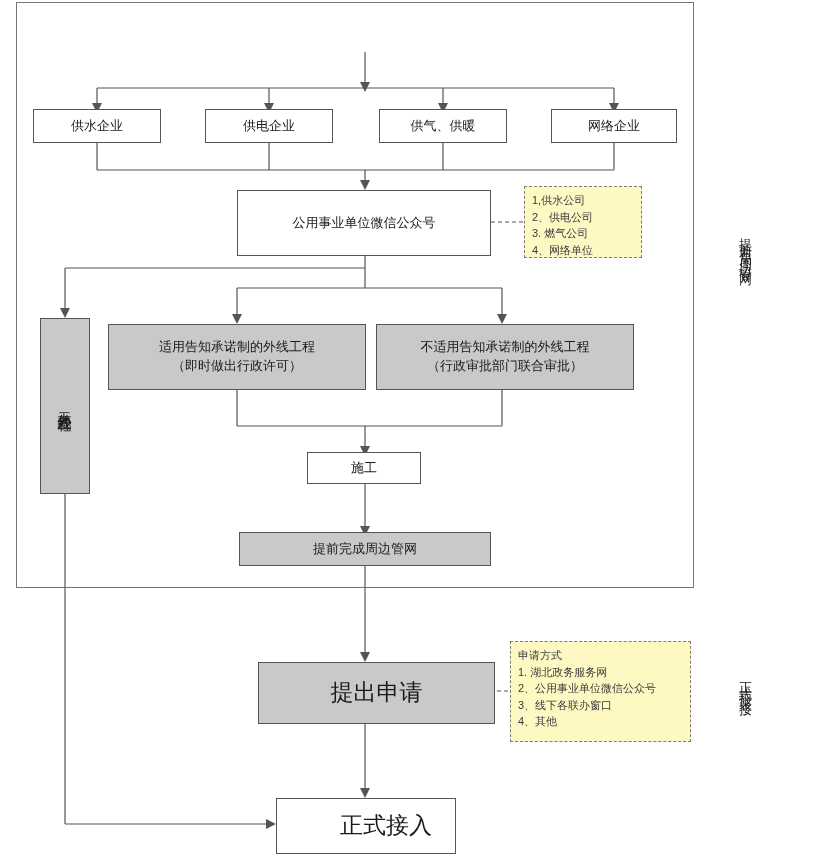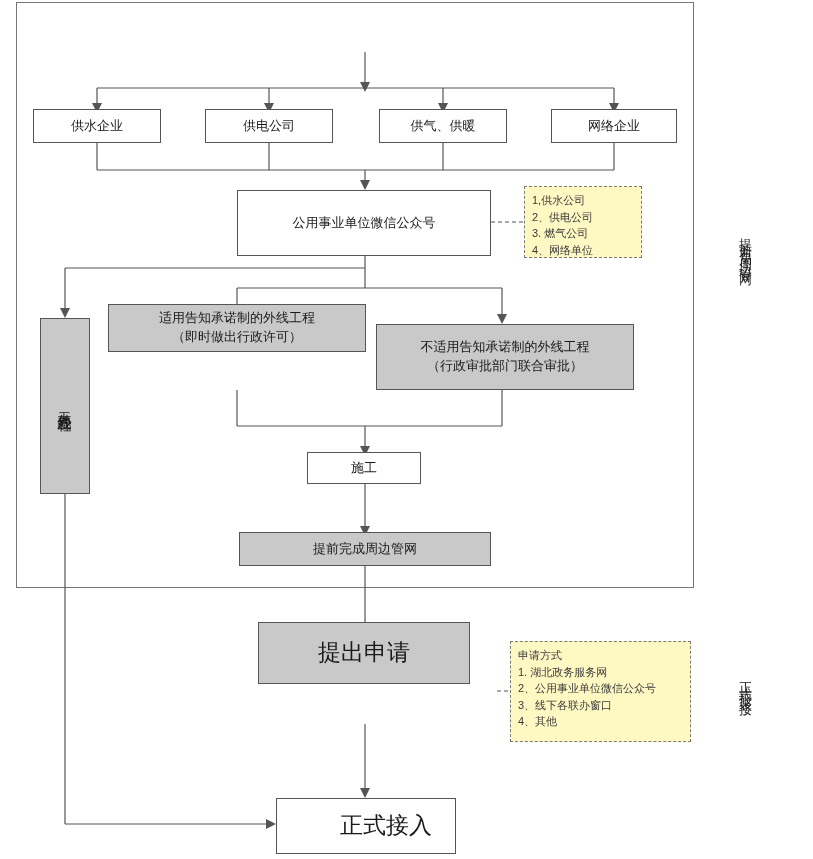--- a/index.html
+++ b/index.html
@@ -152,46 +152,46 @@
       <polygon points="365,662 360,652 370,652"></polygon>
       <polygon points="365,798 360,788 370,788"></polygon>
       <polygon points="65,318 60,308 70,308"></polygon>
       <polygon points="276,824 266,819 266,829"></polygon>
     </g>
   </svg>
 
 
   <div class="node plain f13" style="left:33px; top:109px; width:128px; height:34px;text-align:center;">供水企业</div>
 
-  <div class="node plain f13" style="left:205px; top:109px; width:128px; height:34px;">供电公司</div>
+  <div class="node plain f13" style="left:205px; top:109px; width:128px; height:34px;">供电企业</div>
 
   <div class="node plain f13" style="left:379px; top:109px; width:128px; height:34px;">供气、供暖</div>
 
   <div class="node plain f13" style="left:551px; top:109px; width:126px; height:34px;text-align:right;">网络企业</div>
 
   <div class="node plain f13" style="left:237px; top:190px; width:254px; height:66px;">公用事业单位微信公众号</div>
 
   <div class="dashed f11" style="left:524px; top:186px; width:118px; height:72px;">1,供水公司
 2、供电公司
 3. 燃气公司
 4、网络单位</div>
 
   <div class="vtext" style="left:40px; top:318px; width:50px; height:176px;">无外线工程</div>
 
-  <div class="node filled f13" style="left:108px; top:304px; width:258px; height:48px;">适用告知承诺制的外线工程
+  <div class="node filled f13" style="left:108px; top:324px; width:258px; height:66px;">适用告知承诺制的外线工程
 （即时做出行政许可）</div>
 
   <div class="node filled f13" style="left:376px; top:324px; width:258px; height:66px;">不适用告知承诺制的外线工程
 （行政审批部门联合审批）</div>
 
   <div class="node plain f13" style="left:307px; top:452px; width:114px; height:32px;">施工</div>
 
   <div class="node filled f13" style="left:239px; top:532px; width:252px; height:34px;">提前完成周边管网</div>
 
-  <div class="node filled f23" style="left:258px; top:622px; width:212px; height:62px;">提出申请</div>
+  <div class="node filled f23" style="left:258px; top:662px; width:237px; height:62px;">提出申请</div>
 
   <div class="dashed f11" style="left:510px; top:641px; width:181px; height:101px;">申请方式
 1. 湖北政务服务网
 2、公用事业单位微信公众号
 3、线下各联办窗口
 4、其他</div>
 
   <div class="node plain f23" style="left:276px; top:798px; width:180px; height:56px;padding-left:40px;">正式接入</div>
 
   <div class="vlabel" style="left:736px; top:228px; height:200px;">提前布局周边管网</div>

